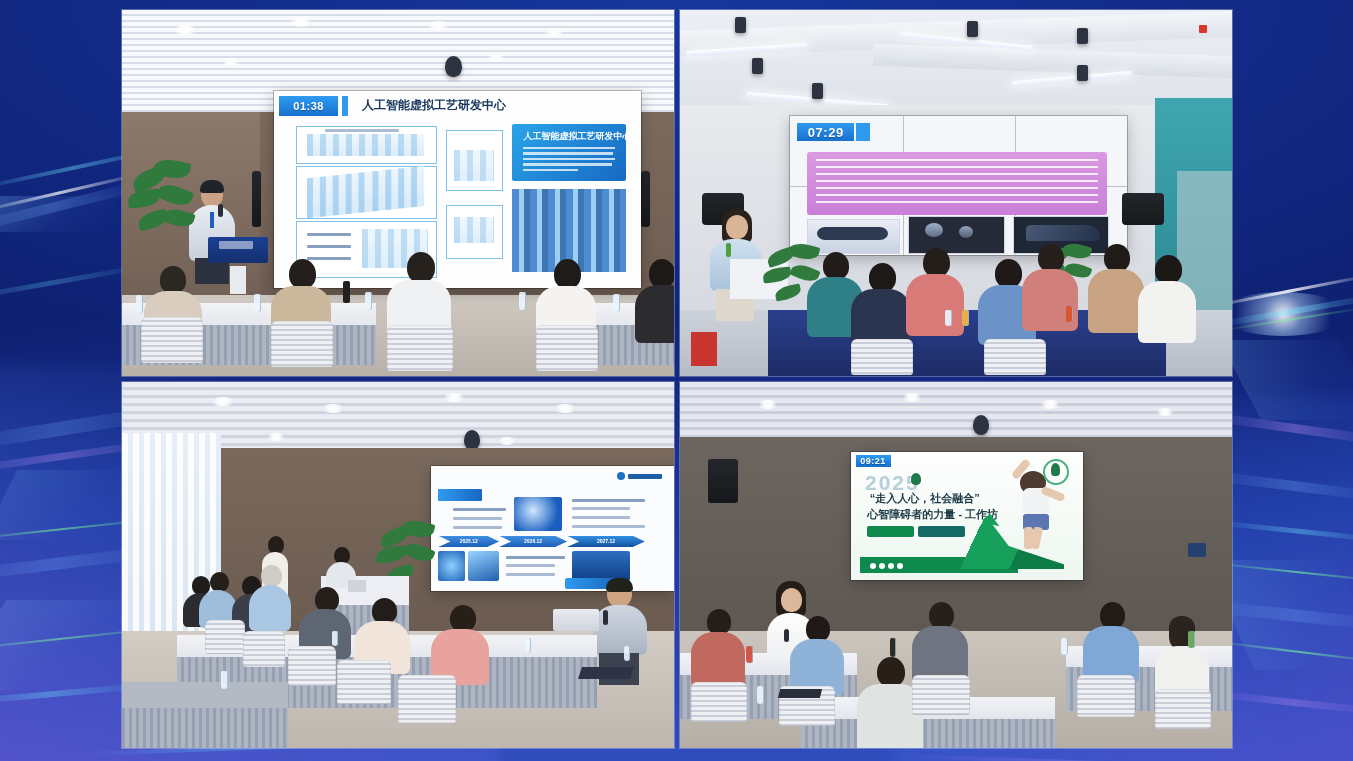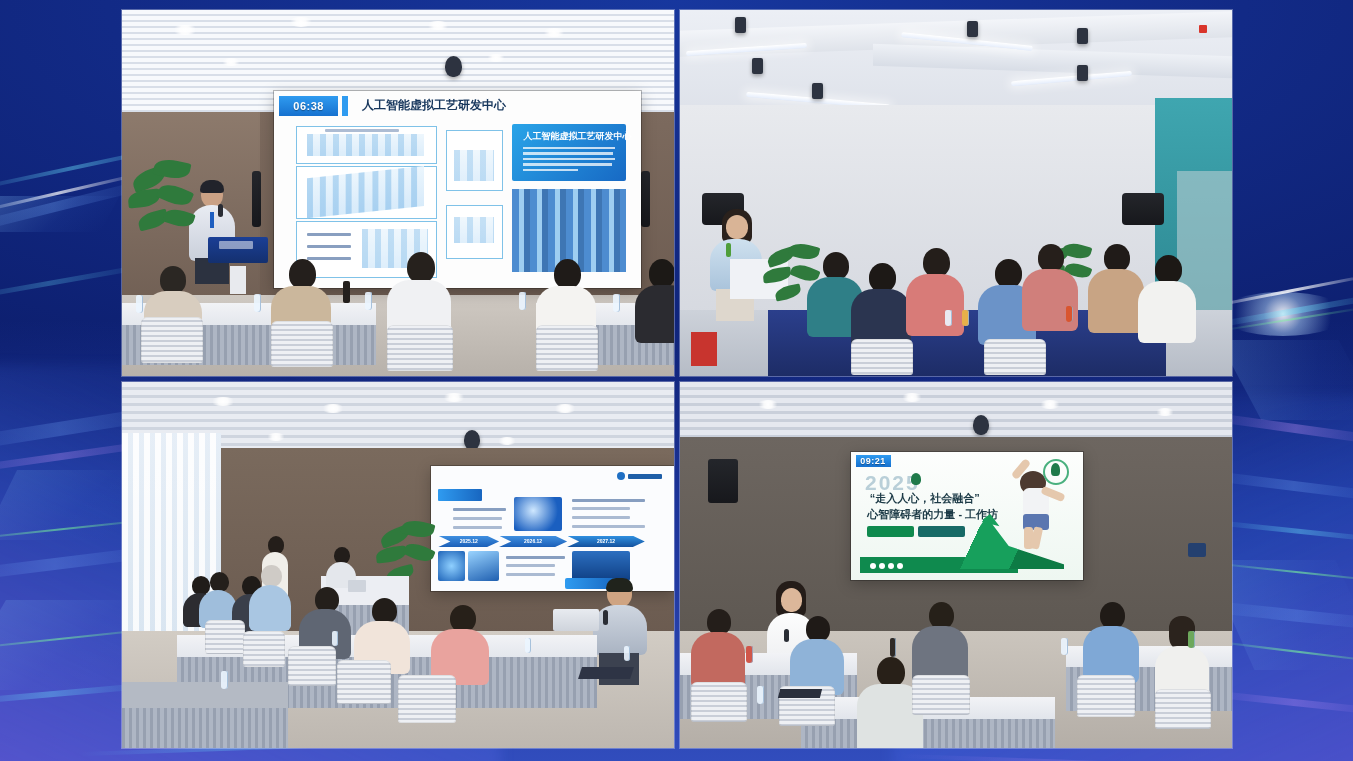--- a/index.html
+++ b/index.html
@@ -155,21 +155,21 @@
       <div class="cam" style="left:58.5%;top:12.5%;width:17px;height:21px;"></div>
 
       <div class="wall" style="top:28%;height:56%;background:linear-gradient(180deg,#7c6a5e,#6d5c51);"></div>
       <div class="wall" style="top:28%;height:56%;left:0;width:25%;background:linear-gradient(180deg,#8d7a6c,#6f5e53);"></div>
       <div class="speaker" style="left:23.5%;top:44%;width:9px;height:56px;"></div>
       <div class="speaker" style="left:94%;top:44%;width:9px;height:56px;"></div>
 
       <div class="floor" style="height:22%;background:linear-gradient(180deg,#cfc9c2,#b7b1aa);"></div>
 
       <div class="screen" style="left:27.5%;top:22%;width:66.5%;height:54%;">
-        <div class="timer" style="left:1.5%;top:3%;width:16%;height:10%;font-size:11px;">06:38</div>
+        <div class="timer" style="left:1.5%;top:3%;width:16%;height:10%;font-size:11px;">01:38</div>
         <div style="position:absolute;left:18.6%;top:3%;width:1.6%;height:10%;background:#2f9bf0"></div>
         <div class="slide-title" style="left:24%;top:3.5%;font-size:12px;color:#16365c;">人工智能虚拟工艺研发中心</div>
 
         <div class="card" style="left:6%;top:18%;width:38%;height:18%;"></div>
         <div class="diagram" style="left:9%;top:22%;width:32%;height:11%;opacity:.8"></div>
         <div class="txtline lt" style="left:14%;top:19.5%;width:20%;height:3px;"></div>
 
         <div class="card" style="left:6%;top:38%;width:38%;height:26%;"></div>
         <div class="diagram" style="left:9%;top:41%;width:32%;height:20%;transform:skewY(-6deg);opacity:.9"></div>
 
@@ -274,20 +274,40 @@
       <div class="cam" style="left:52%;top:3%;width:11px;height:16px;border-radius:2px;"></div>
       <div class="cam" style="left:72%;top:5%;width:11px;height:16px;border-radius:2px;"></div>
       <div class="cam" style="left:72%;top:15%;width:11px;height:16px;border-radius:2px;"></div>
       <div style="position:absolute;left:94%;top:4%;width:8px;height:8px;background:#d9352b;border-radius:1px"></div>
 
       <div class="wall" style="top:26%;height:58%;background:linear-gradient(180deg,#e8eaee,#d6d9e0);"></div>
       <div style="position:absolute;left:86%;top:24%;width:14%;height:62%;background:linear-gradient(180deg,#3fa6b0,#2c8690)"></div>
       <div style="position:absolute;left:90%;top:44%;width:10%;height:40%;background:#b9cdd2;opacity:.6"></div>
       <div class="floor" style="height:18%;background:linear-gradient(180deg,#cdd2da,#b6bcc6);"></div>
 
+      <div class="screen" style="left:20%;top:29%;width:61%;height:38%;background:#f4f6fa;">
+        <div style="position:absolute;left:33.3%;top:0;width:1px;height:100%;background:rgba(150,160,175,.6)"></div>
+        <div style="position:absolute;left:66.6%;top:0;width:1px;height:100%;background:rgba(150,160,175,.6)"></div>
+        <div style="position:absolute;left:0;top:50%;width:100%;height:1px;background:rgba(150,160,175,.6)"></div>
+
+        <div class="timer" style="left:2%;top:5%;width:17%;height:13%;font-size:13px;">07:29</div>
+        <div style="position:absolute;left:19.5%;top:5%;width:4%;height:13%;background:#2f9bf0;color:#fff;font-size:6px"></div>
+
+        <div class="purplebox" style="left:5%;top:26%;width:89%;height:45%;">
+          <div class="ptext" style="top:10%;height:78%;"></div>
+        </div>
+
+        <div class="prodimg" style="left:5%;top:74%;width:27%;height:24%;"></div>
+        <div style="position:absolute;left:8%;top:80%;width:21%;height:9%;background:#2e3a52;border-radius:10px/8px"></div>
+        <div class="prodimg" style="left:35%;top:72%;width:28%;height:26%;background:#252a38;"></div>
+        <div style="position:absolute;left:40%;top:77%;width:18px;height:14px;border-radius:50%;background:linear-gradient(180deg,#9fb0c8,#5e6d86)"></div>
+        <div style="position:absolute;left:50%;top:79%;width:14px;height:12px;border-radius:50%;background:linear-gradient(180deg,#91a2ba,#525f75)"></div>
+        <div class="prodimg" style="left:66%;top:72%;width:28%;height:26%;background:#1f2736;"></div>
+        <div style="position:absolute;left:70%;top:78%;width:22%;height:12%;background:linear-gradient(120deg,#4a5a74,#23304a);border-radius:6px 18px 4px 4px"></div>
+      </div>
 
       <div class="speaker" style="left:4%;top:50%;width:42px;height:32px;border-radius:4px;"></div>
       <div class="speaker" style="left:80%;top:50%;width:42px;height:32px;border-radius:4px;"></div>
 
       <div class="person" style="left:5%;top:55%;width:58px;height:110px;">
         <div style="position:absolute;left:14px;top:-2px;width:30px;height:34px;background:#2a211c;border-radius:14px 14px 6px 6px;"></div>
         <div class="head" style="left:18px;top:4px;width:22px;height:24px;background:#d9b496;"></div>
         <div class="body" style="left:2px;top:28px;width:52px;height:52px;background:linear-gradient(180deg,#cfe1ef,#a9c3db);"></div>
         <div style="position:absolute;left:18px;top:32px;width:5px;height:14px;background:#4f9e3a;border-radius:2px"></div>
         <div style="position:absolute;left:8px;top:78px;width:38px;height:32px;background:#ded7cd"></div>

